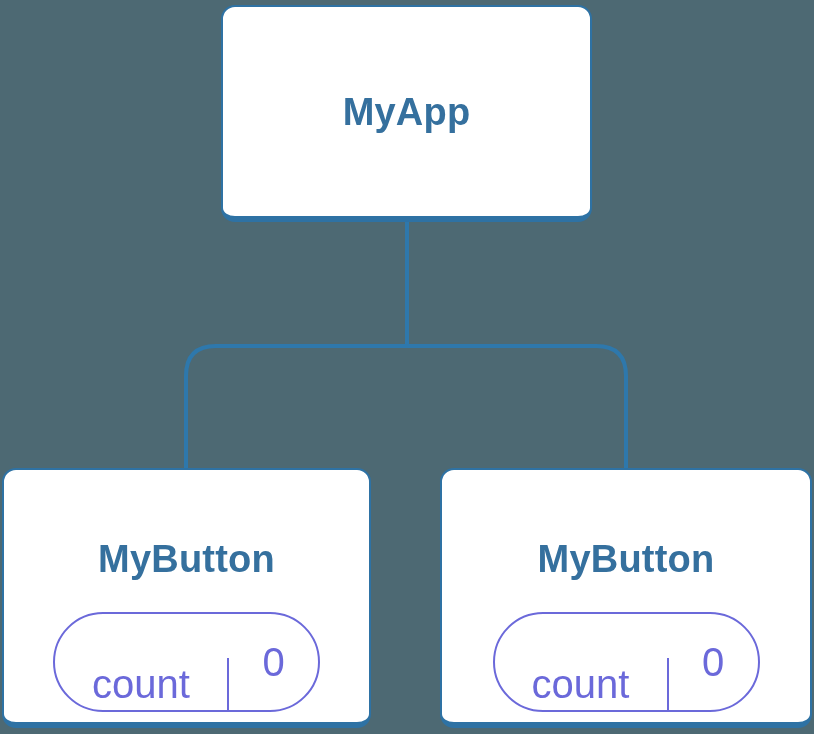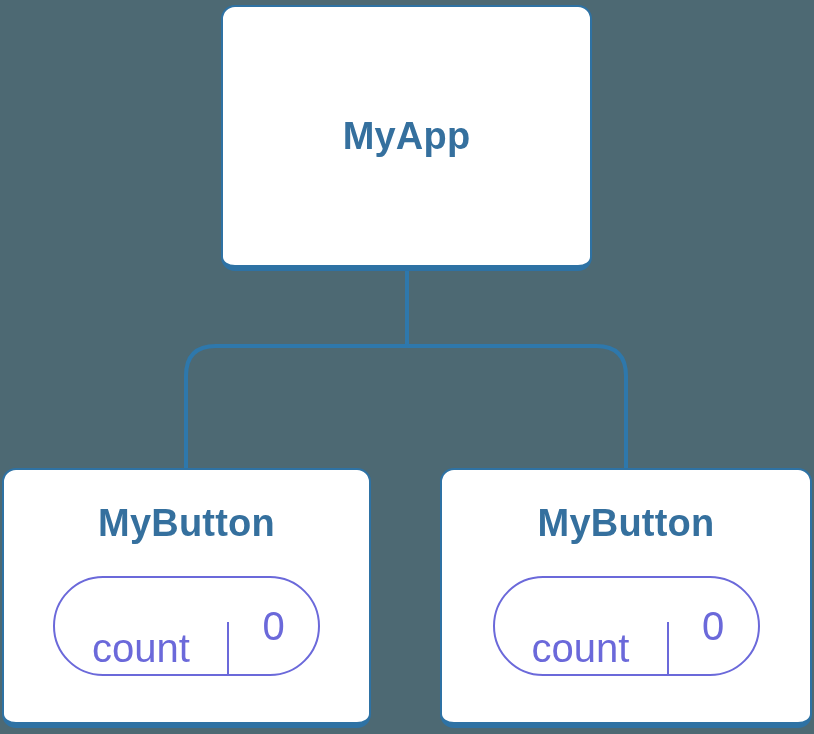--- a/index.html
+++ b/index.html
@@ -27,28 +27,28 @@
     border-bottom-width: 6px;
     border-radius: 14px;
     display: flex;
     flex-direction: column;
     align-items: center;
   }
   .node-root {
     left: 221px;
     top: 5px;
     width: 371px;
-    height: 266px;
+    height: 217px;
     justify-content: center;
   }
   .node-child {
     top: 468px;
     width: 369px;
     height: 260px;
-    padding-top: 32px;
+    padding-top: 68px;
   }
   .node-child.left  { left: 2px; }
   .node-child.right { left: 440px; width: 372px; }
   .node-title {
     font-size: 38px;
     font-weight: 700;
     line-height: 42px;
     color: #35709e;
     letter-spacing: 0.2px;
     white-space: nowrap;

